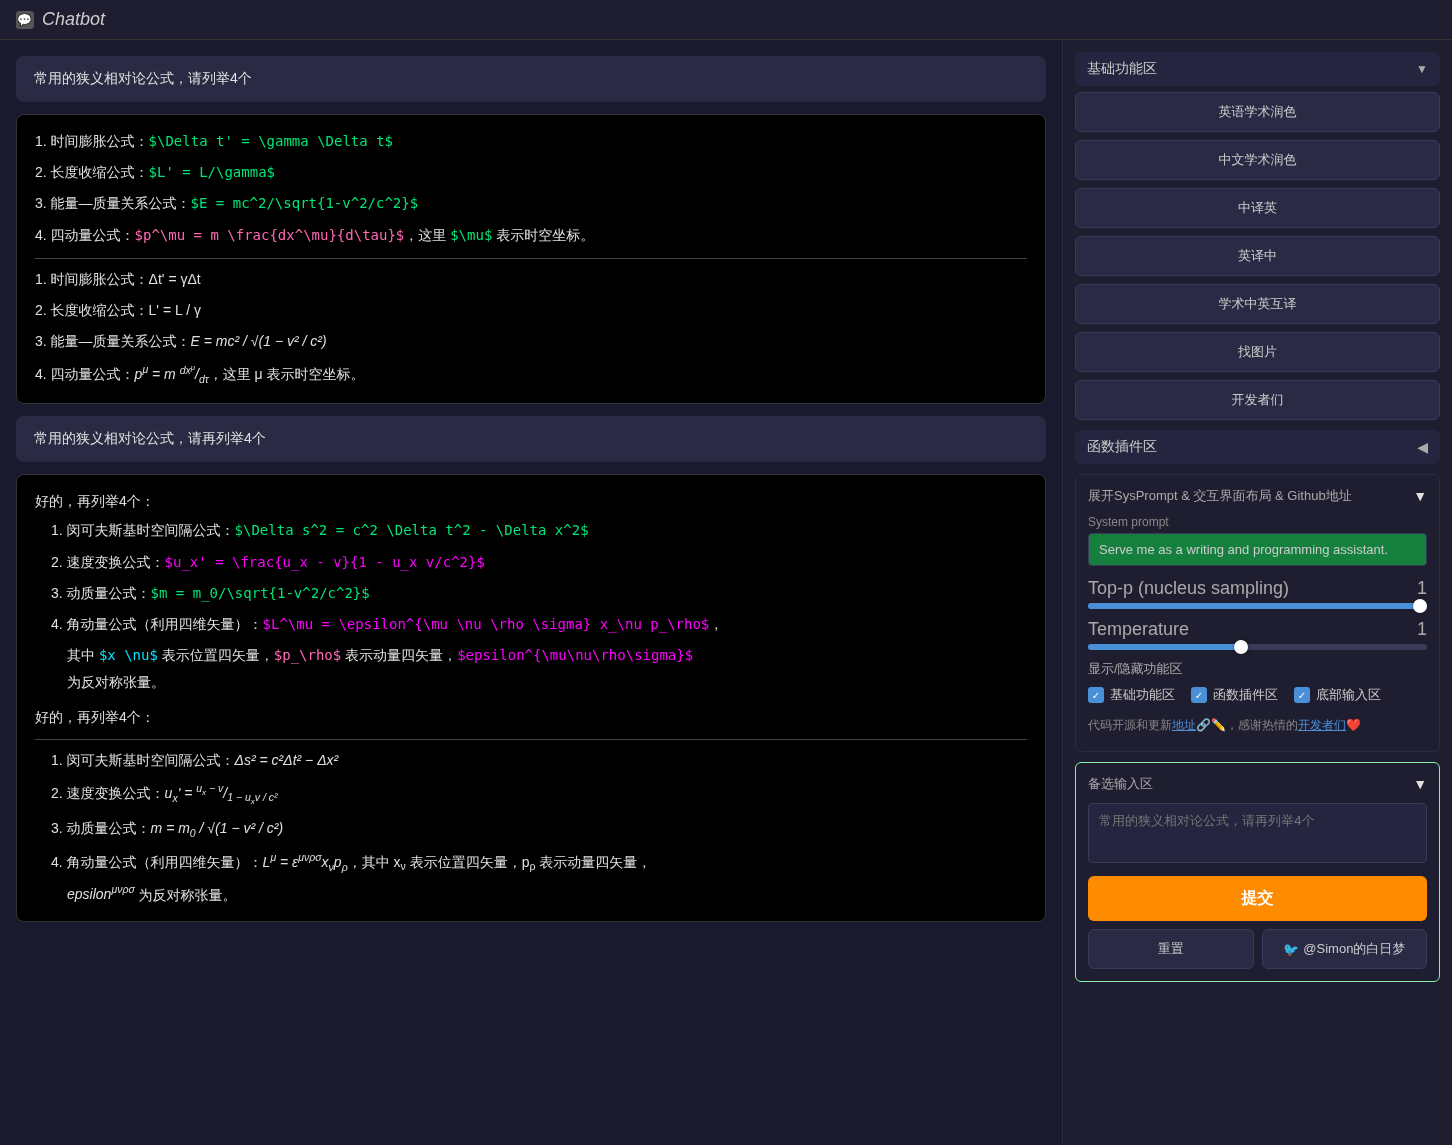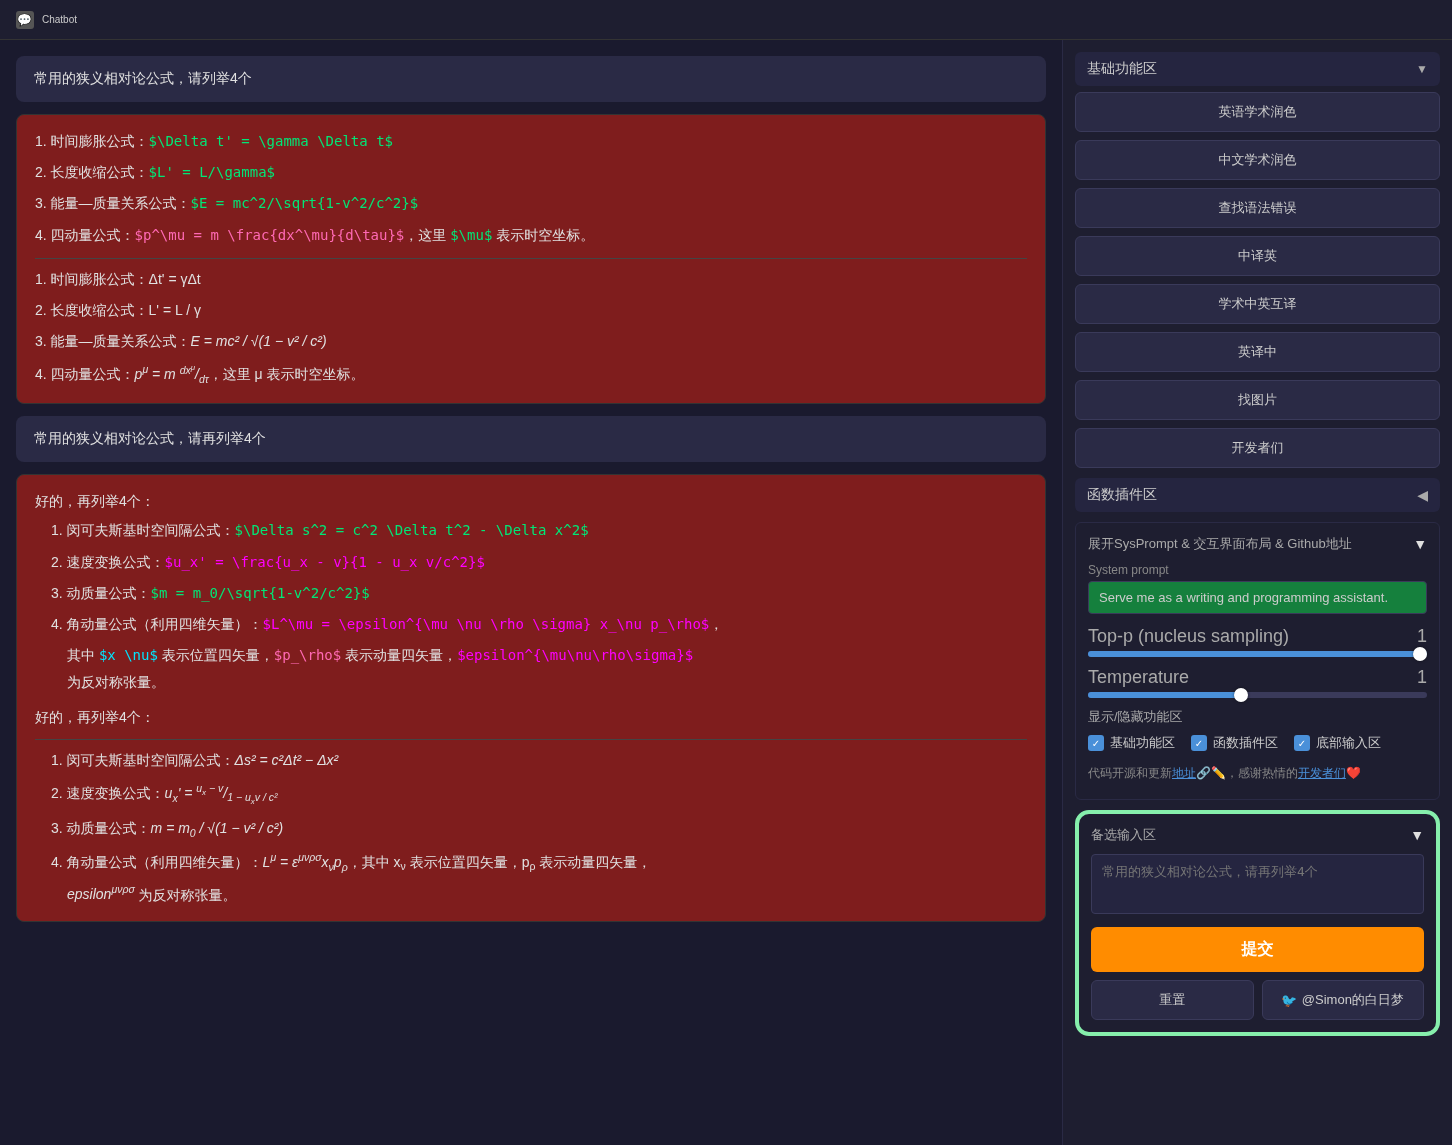--- a/index.html
+++ b/index.html
@@ -23,21 +23,21 @@
       border-bottom: 1px solid #333;
       height: 40px;
     }
     .app-header-icon {
       width: 18px; height: 18px;
       background: #555;
       border-radius: 3px;
       display: flex; align-items: center; justify-content: center;
       font-size: 12px;
     }
-    .app-title { font-size: 10px; color: #ccc; }
+    .app-title { font-size: 18px; color: #ccc; font-style: italic; }
 
     .main-layout {
       display: flex;
       flex: 1;
       overflow: hidden;
     }
 
     
     .chat-panel {
       flex: 1;
@@ -52,21 +52,21 @@
     .user-bubble {
       background: #2a2a45;
       border-radius: 8px;
       padding: 14px 18px;
       color: #e0e0e0;
       font-size: 14px;
       align-self: stretch;
     }
 
     .assistant-bubble {
-      background: #7f1d1d;
+      background: #000000;
       border: 1px solid #333;
       border-radius: 8px;
       padding: 14px 18px;
       color: #e0e0e0;
       font-size: 14px;
       line-height: 1.8;
     }
 
     .formula-green { color: #00e676; font-family: monospace; }
     .formula-pink { color: #ff69b4; font-family: monospace; }
@@ -227,22 +227,22 @@
       font-size: 12px;
       color: #888;
       line-height: 1.6;
       padding: 4px 0;
     }
     .link-text { color: #4a90d9; cursor: pointer; text-decoration: underline; }
     .link-red { color: #ff4444; }
 
     .alt-input-section {
       background: #1e1e30;
-      border: 4px solid #86efac;
-      border-radius: 14px;
+      border: 1px solid #86efac;
+      border-radius: 6px;
       padding: 12px;
     }
     .alt-input-header {
       display: flex;
       align-items: center;
       justify-content: space-between;
       margin-bottom: 10px;
     }
     .alt-input-title { font-size: 13px; color: #aaa; }
 
@@ -381,24 +381,23 @@
   <div class="sidebar">
 
     <div>
       <div class="section-header">
         <span>基础功能区</span>
         <span class="arrow">▼</span>
       </div>
       <div class="btn-grid-2">
         <div class="func-btn">英语学术润色</div>
         <div class="func-btn">中文学术润色</div>
-        <div class="func-btn">查找语法错误</div>
         <div class="func-btn">中译英</div>
+        <div class="func-btn">英译中</div>
         <div class="func-btn">学术中英互译</div>
-        <div class="func-btn">英译中</div>
         <div class="func-btn">找图片</div>
         <div class="func-btn">开发者们</div>
       </div>
     </div>
 
     <div class="plugin-section">
       <span>函数插件区</span>
       <span class="plugin-arrow">◀</span>
     </div>
 

